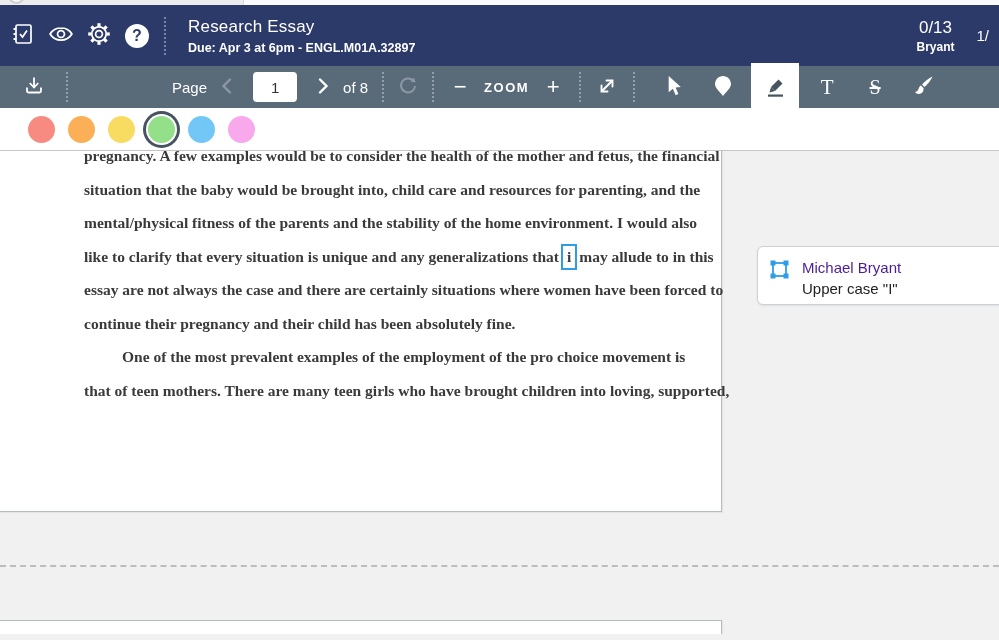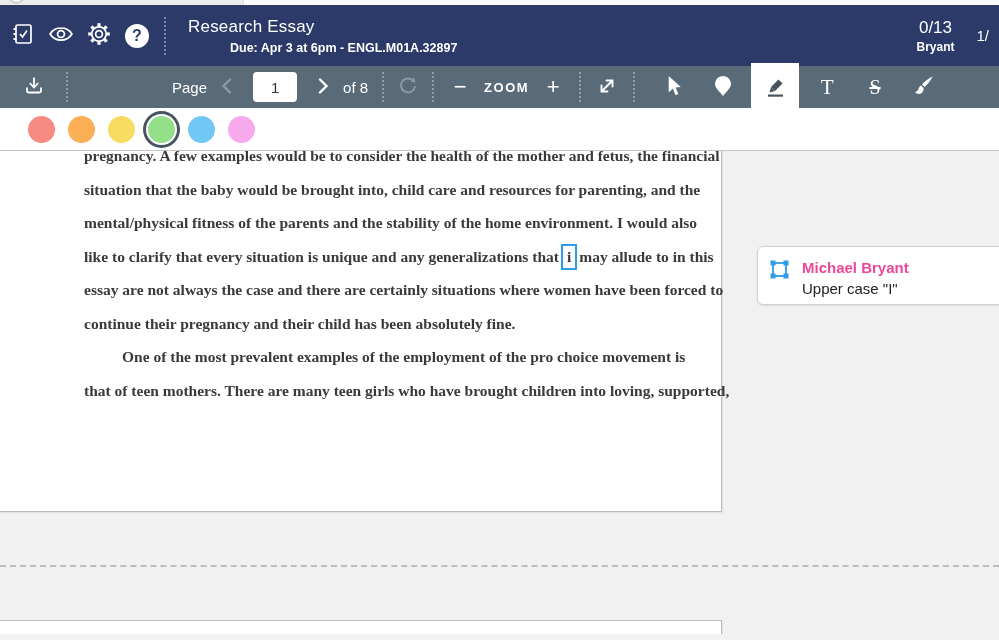--- a/index.html
+++ b/index.html
@@ -14,21 +14,21 @@
                background:#fbfbfb; border-left:1px solid #dcdcdc; }
 
   
   .header { height:61px; background:#2b3a69; display:flex; align-items:center;
             padding:0 14px 0 4px; color:#fff; }
   .hbtn { width:38px; height:48px; display:flex; align-items:center; justify-content:center;
           background:transparent; border:none; cursor:pointer; }
   .vdots { width:0; height:38px; border-left:2px dotted rgba(255,255,255,.38); margin:0 8px; }
   .title-block { margin-left:14px; }
   .title { font-size:17px; font-weight:400; letter-spacing:.2px; }
-  .subtitle { font-size:12.5px; font-weight:bold; margin-top:4px;margin-left:42px; }
+  .subtitle { font-size:12.5px; font-weight:bold; margin-top:4px; }
   .spacer { flex:1; }
   .graded-block { text-align:center; line-height:1; }
   .graded-count { font-size:17px; }
   .graded-label { font-size:12px; font-weight:bold; margin-top:5px; }
   .student-counter { font-size:15px; margin-left:22px; margin-right:-4px; }
 
   .help-circle { width:24px; height:24px; border-radius:50%; background:#fff; color:#2b3a69;
                  font-size:16px; font-weight:bold; display:flex; align-items:center; justify-content:center; }
 
   
@@ -69,21 +69,21 @@
   .sel-box { display:inline; border:2px solid #2f9ce8; padding:2px 4px 3px 4px; margin:0 2px; }
 
   .dashed-sep { position:absolute; top:414px; left:0; right:0;
                 border-top:2px dashed #bdbdbd; }
 
   .comment-card { position:absolute; left:757px; top:95px; width:262px; height:59px;
                   background:#fff; border:1px solid #ccd1d5; border-radius:6px;
                   box-shadow:0 1px 2px rgba(0,0,0,.08);
                   display:flex; align-items:flex-start; padding:10px 12px; gap:13px; cursor:pointer; }
   .comment-texts { line-height:21px; font-size:15px; color:#222; }
-  .comment-author { font-weight:bold; color:#ec4899; }
+  .comment-author { font-weight:normal; color:#4c1d95; }
 </style>
 </head>
 <body>
 
 <div class="top-strip">
   <div class="strip-circle"></div>
   <div class="strip-tab"></div>
 </div>
 
 <div class="header">

